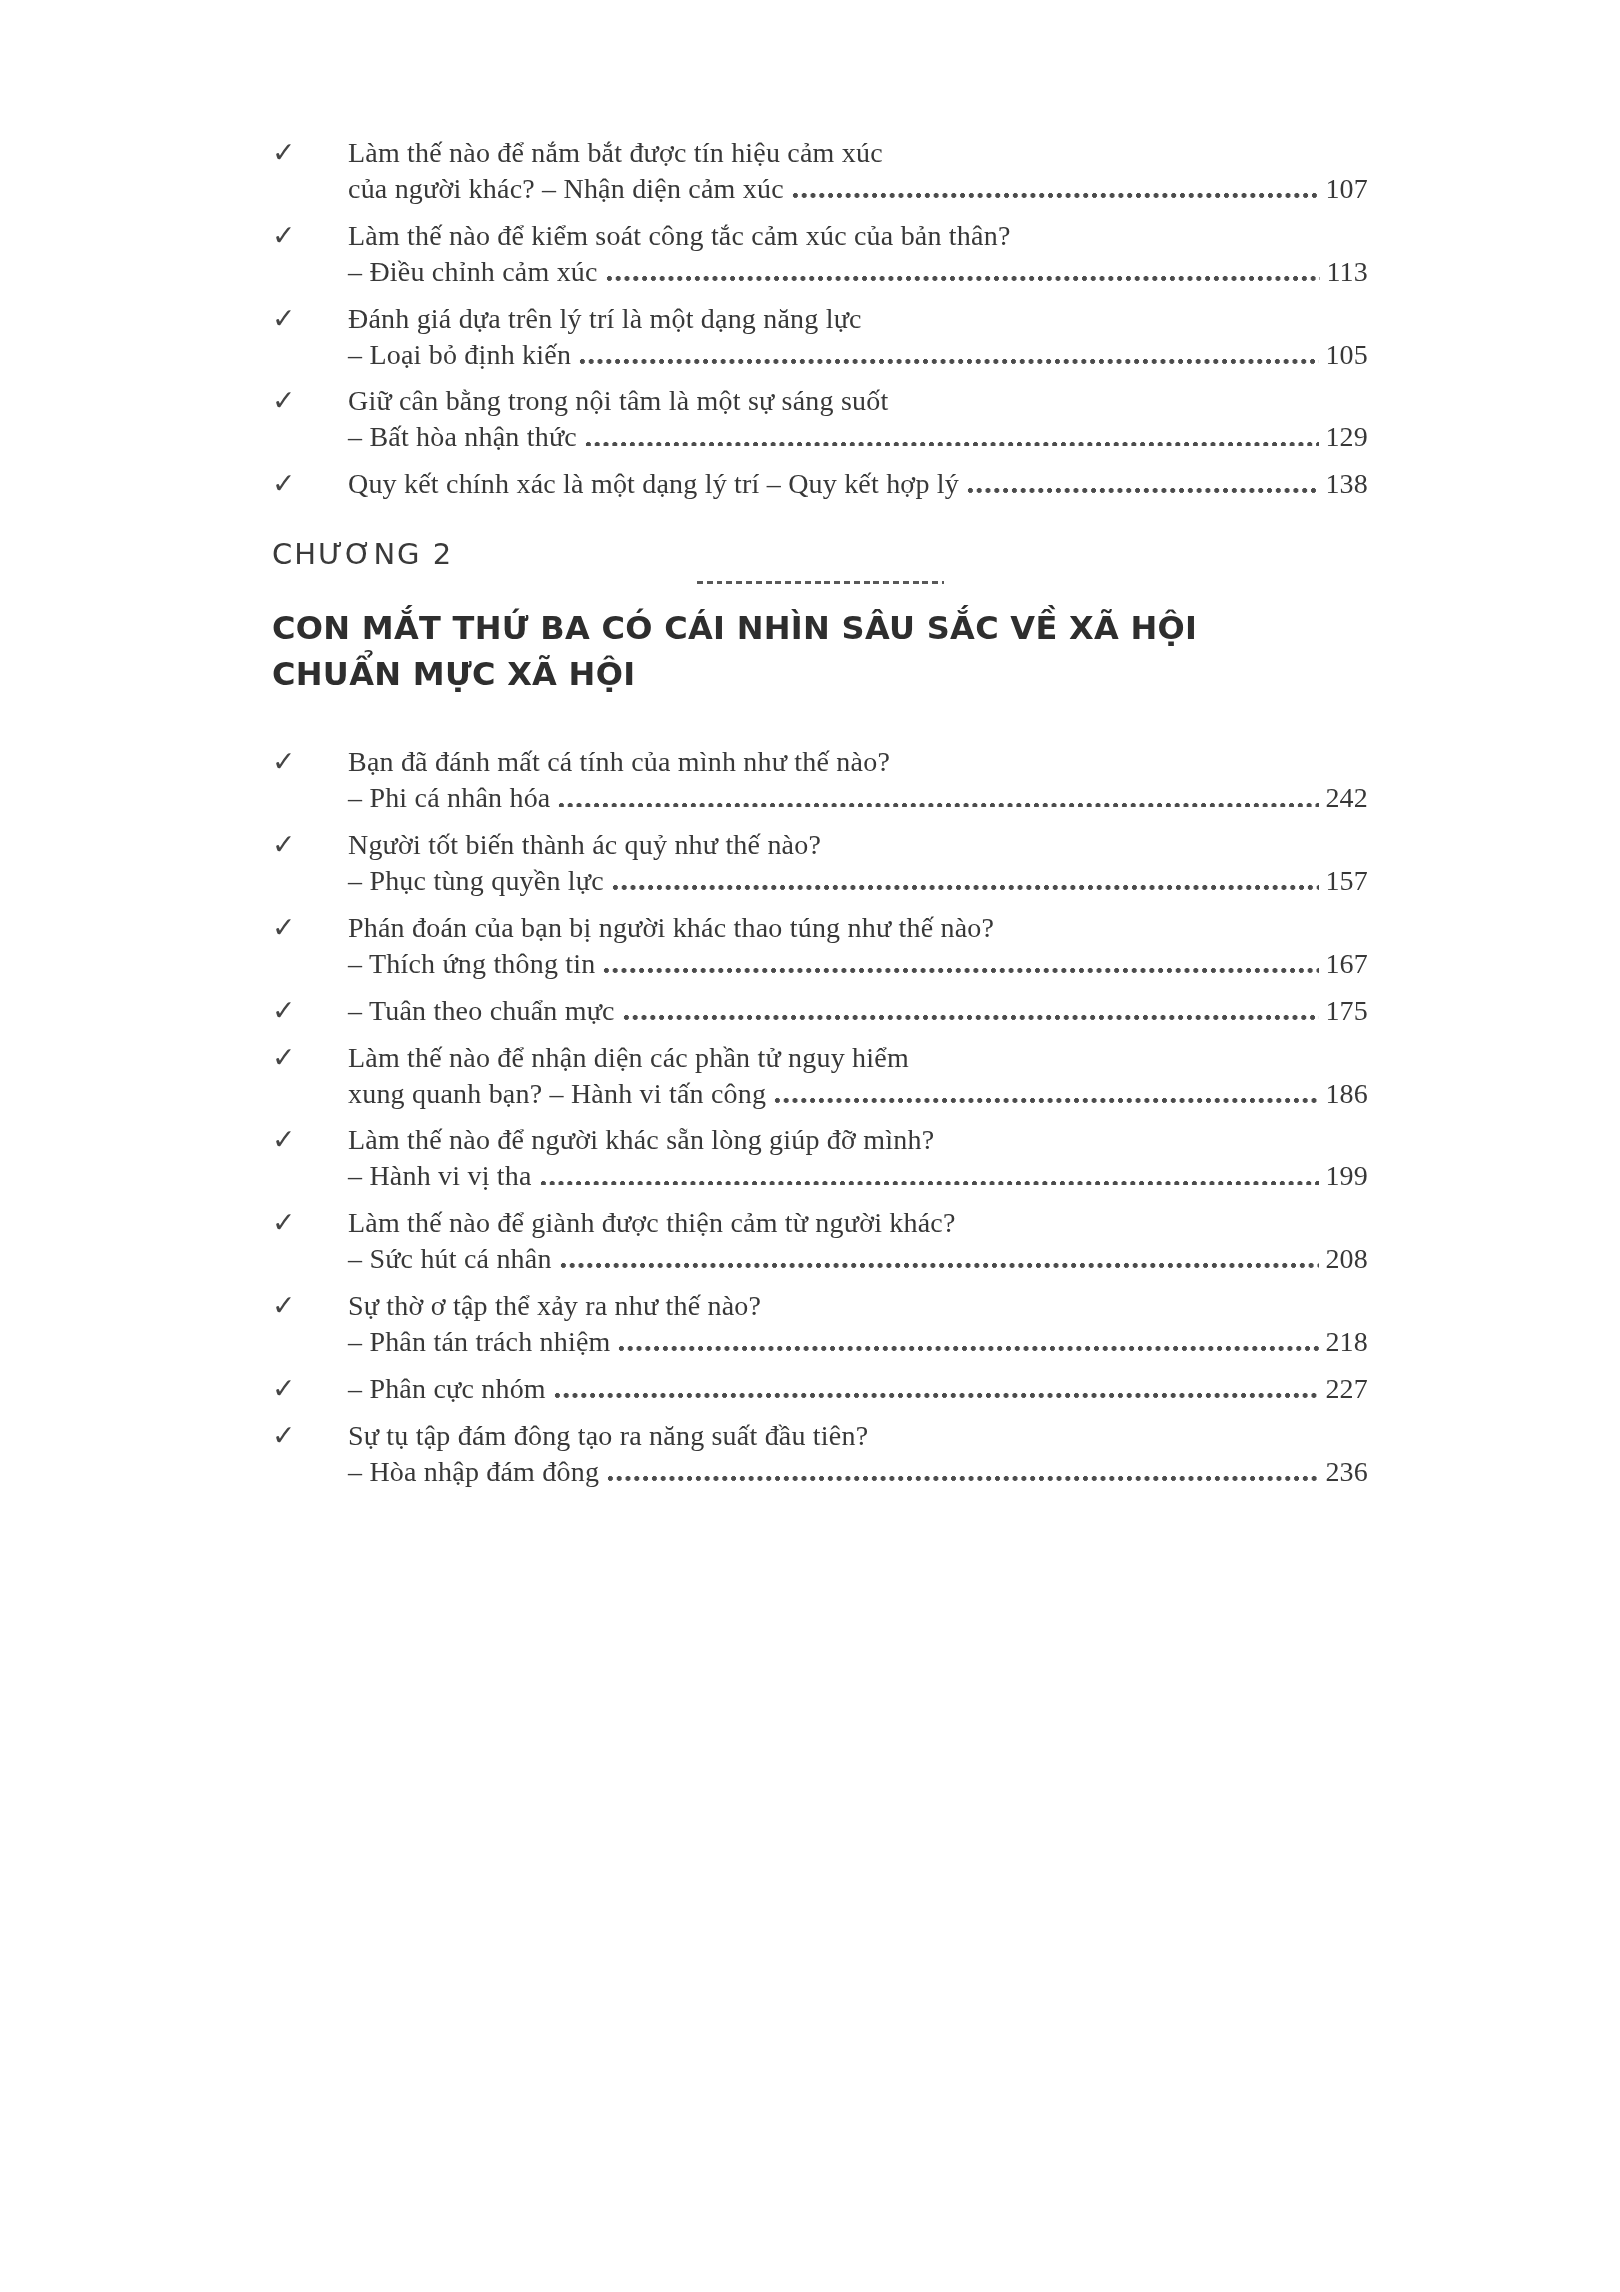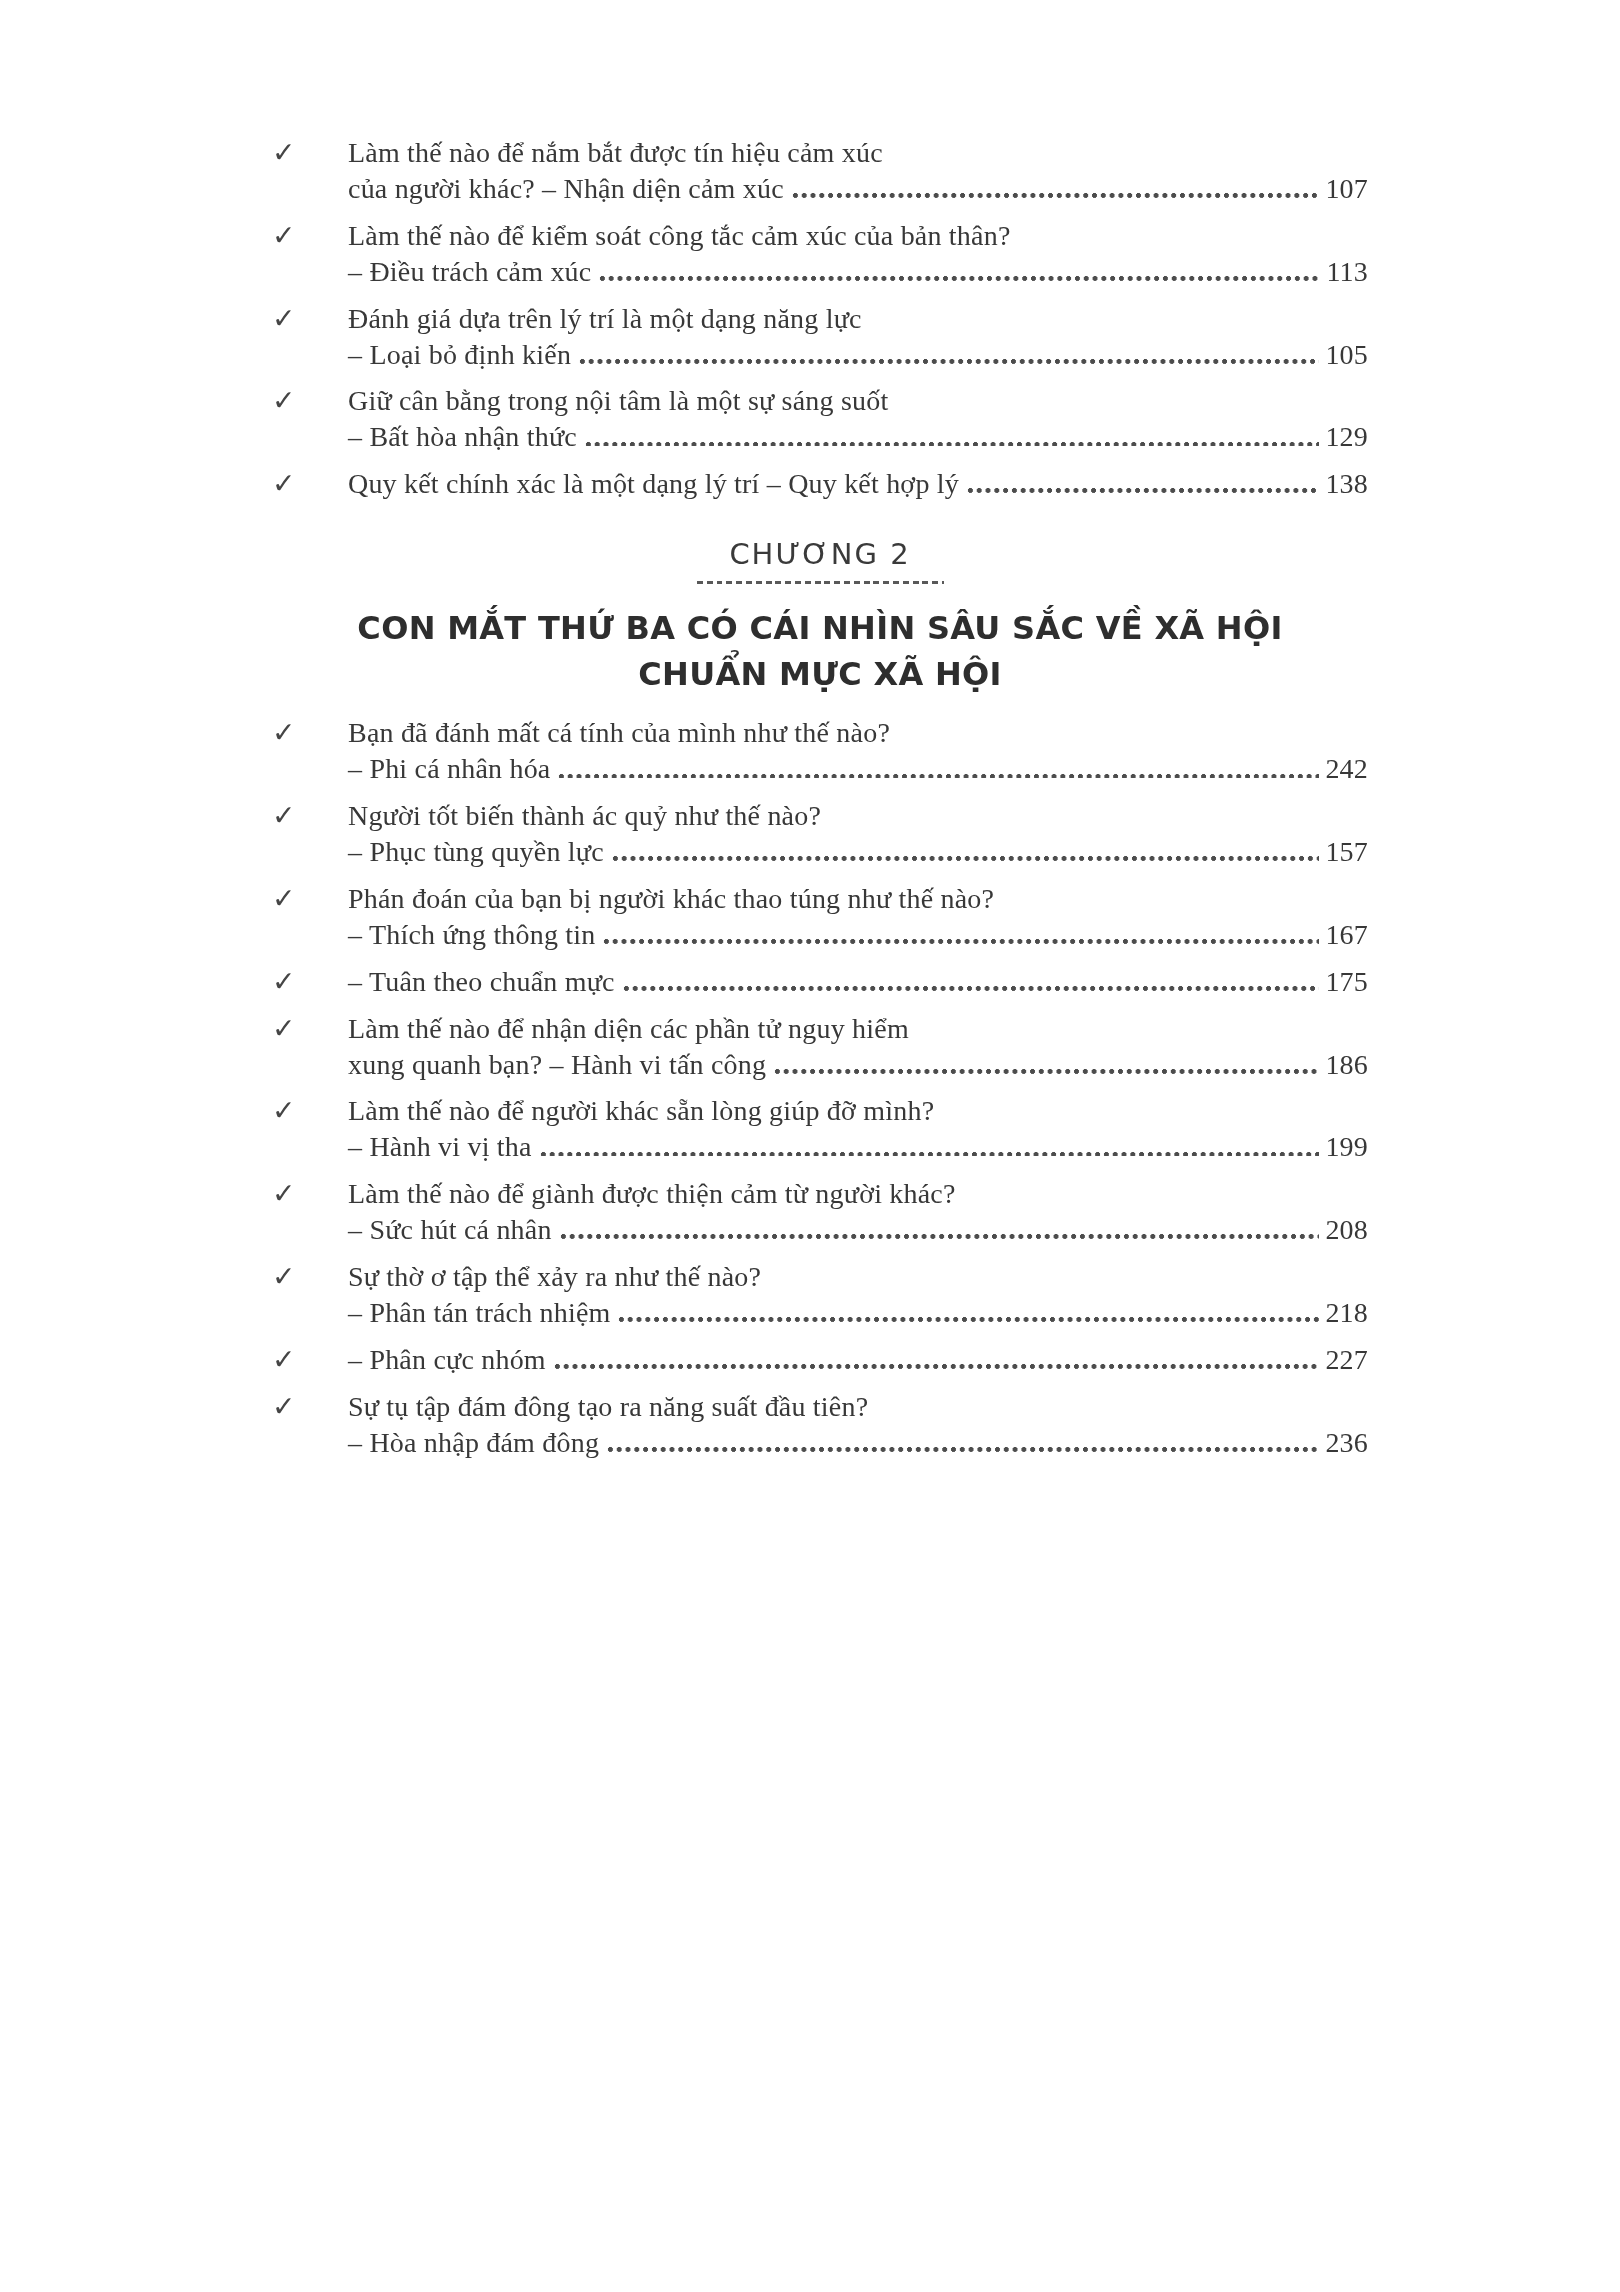--- a/index.html
+++ b/index.html
@@ -48,21 +48,21 @@
     flex: 1 1 auto;
     min-width: 23.5px;
     height: 6.9px;
     margin: 0 6.9px;
     background-image: radial-gradient(circle, #4c4c4c 2.2px, rgba(0,0,0,0) 2.6px);
     background-size: 8.8px 6.9px;
     background-repeat: repeat-x;
     background-position: 0 1px;
   }
   .page-num { flex: 0 0 auto; }
-  .chapter-heading { text-align: center; margin: 35px 0 18px; }
+  .chapter-heading { margin: 35px 0 47px; }
   .chapter-label {
     display: inline-block;
     font-size: 29px;
     letter-spacing: 2px;
     color: #3a3a3a;
   }
   .dash-underline {
     width: 247px;
     height: 2.9px;
     margin: 9.8px auto 0;
@@ -94,21 +94,21 @@
               <span class="page-num">107</span>
             </div>
           </div>
   </div>
 
   <div class="toc-item">
     <span class="check">✓</span>
     <div class="item-body">
             <div class="line"><span class="line-text">Làm thế nào để kiểm soát công tắc cảm xúc của bản thân?</span></div>
             <div class="line line-last">
-              <span class="line-text">– Điều trách cảm xúc</span>
+              <span class="line-text">– Điều chỉnh cảm xúc</span>
               <span class="leader"></span>
               <span class="page-num">113</span>
             </div>
           </div>
   </div>
 
   <div class="toc-item">
     <span class="check">✓</span>
     <div class="item-body">
             <div class="line"><span class="line-text">Đánh giá dựa trên lý trí là một dạng năng lực</span></div>

